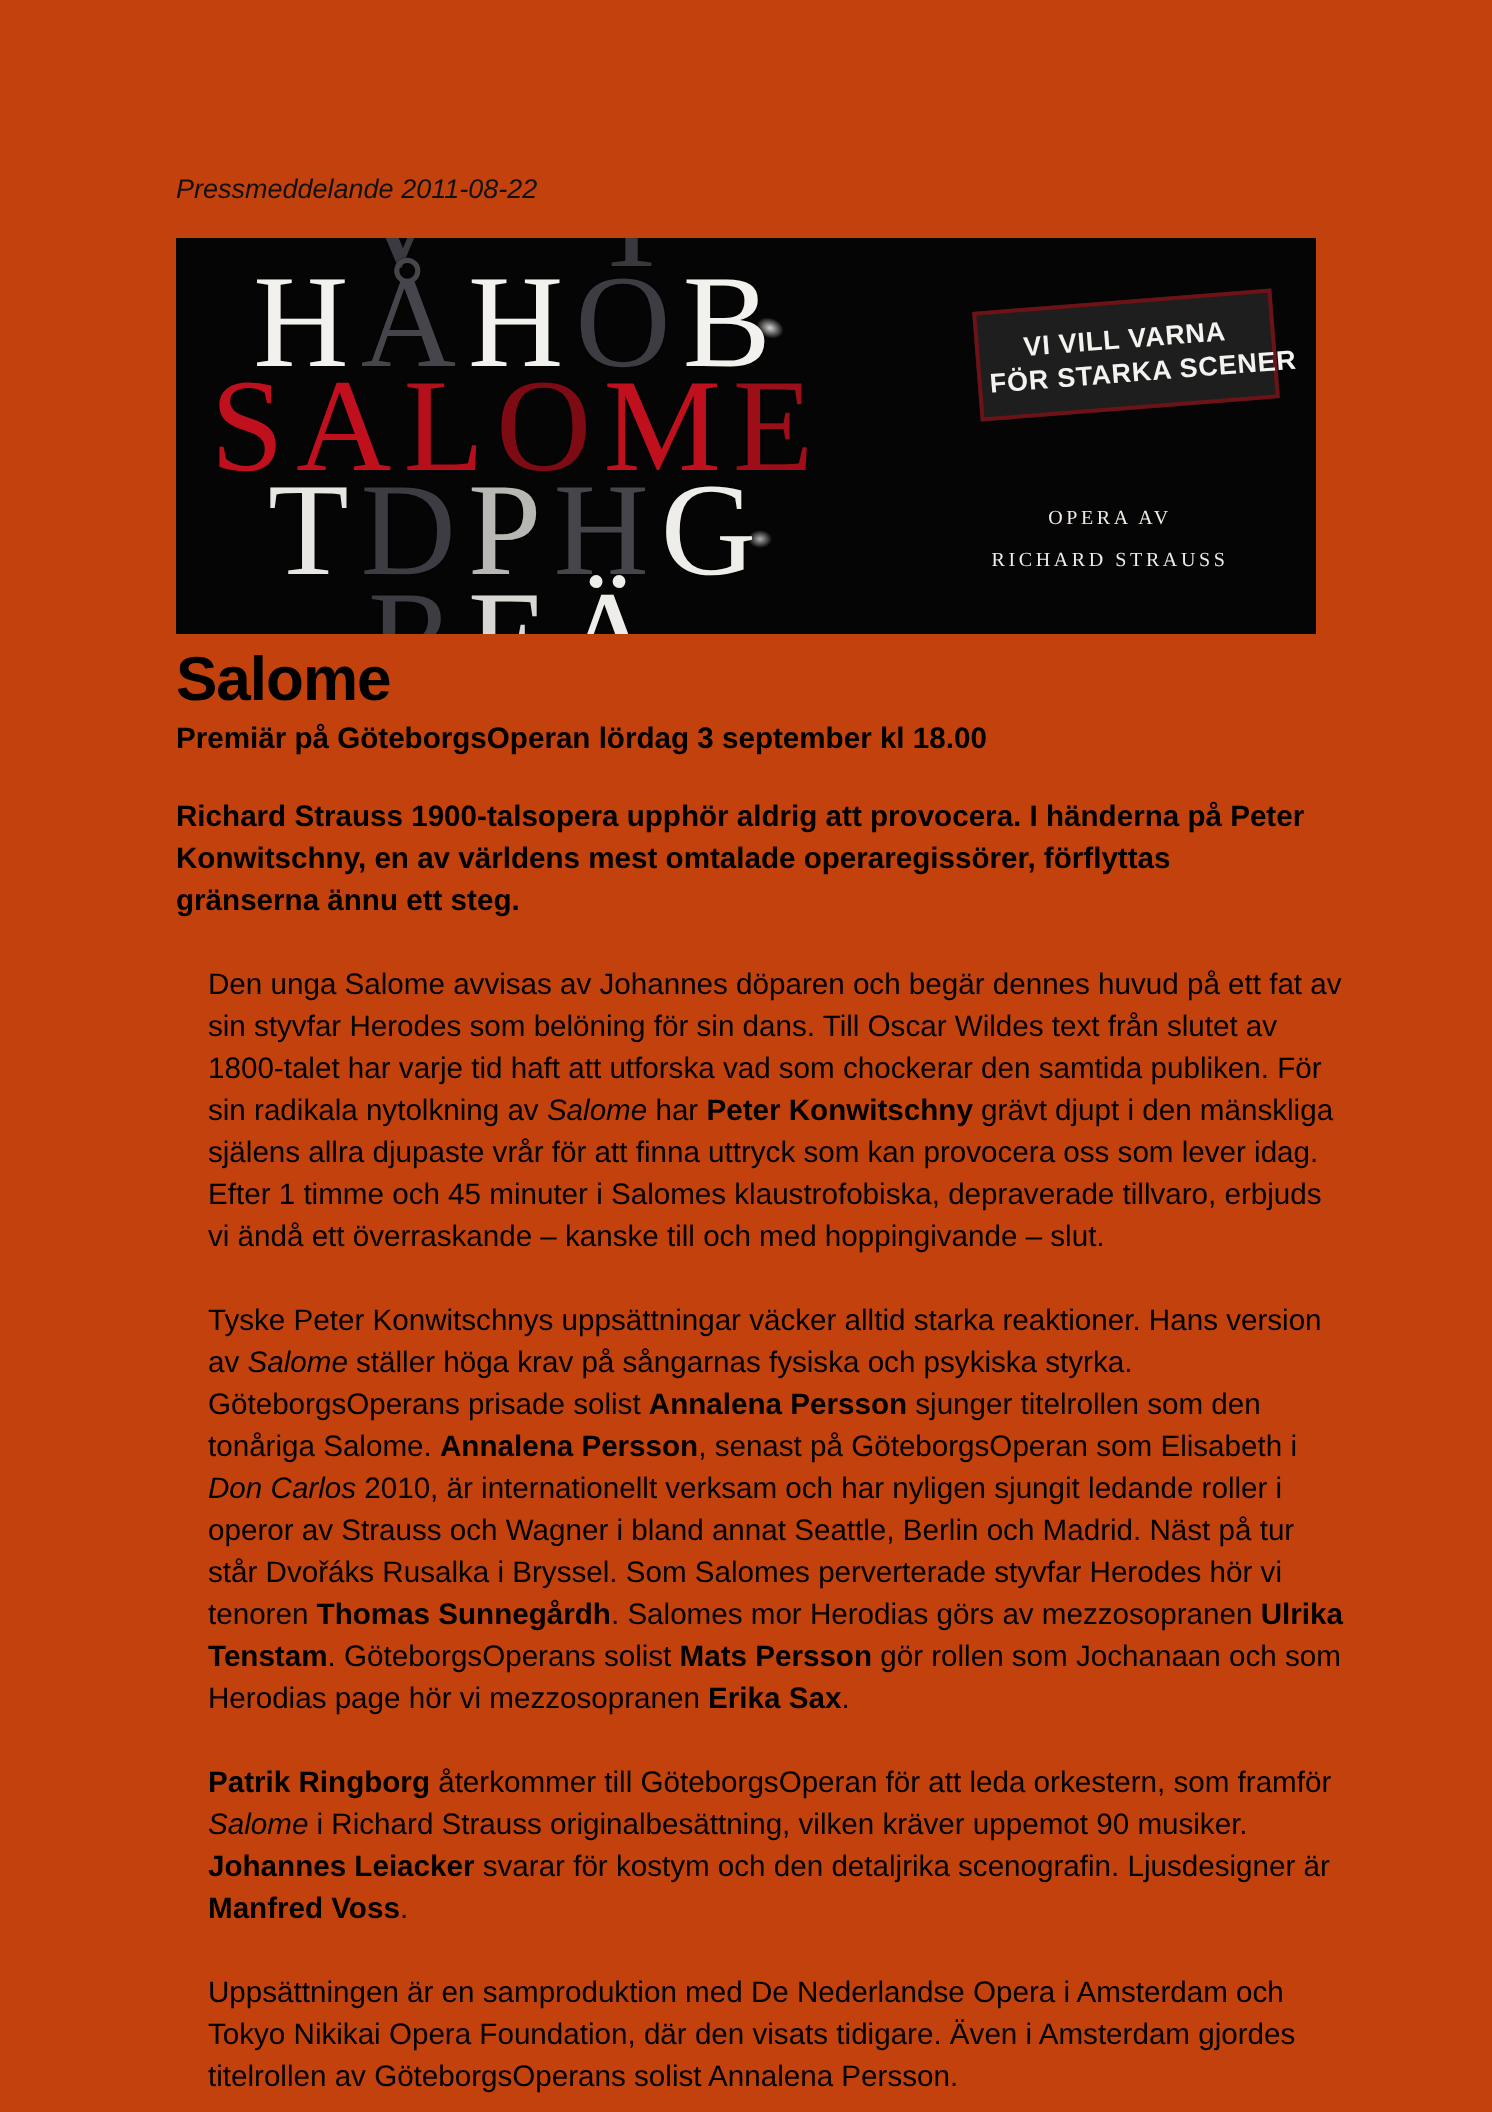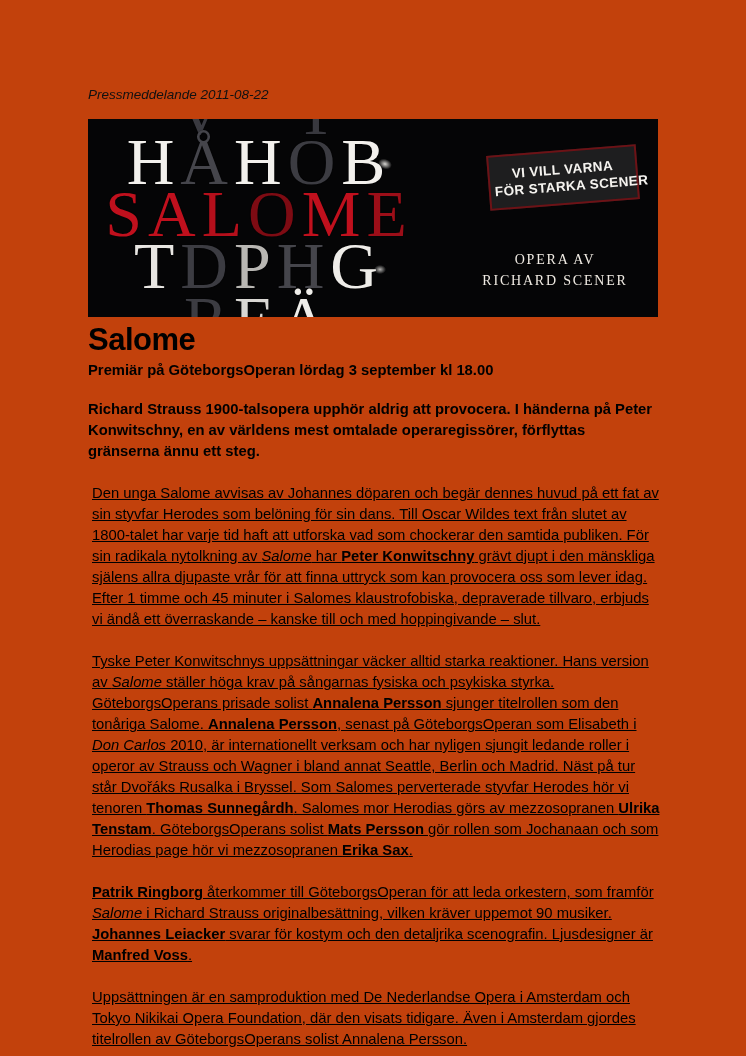--- a/index.html
+++ b/index.html
@@ -60,21 +60,21 @@
     padding:9px 4px 8px 4px;
     font-weight:700;
     font-size:13.5px;line-height:17px;
     letter-spacing:.4px;
     white-space:nowrap;
   }
   .credit{
     position:absolute;left:362px;top:130px;width:210px;
     text-align:center;
     font-family:"Liberation Serif","DejaVu Serif",serif;
-    font-size:14px;line-height:21px;
+    font-size:10px;line-height:21px;
     letter-spacing:1.8px;
     color:#f0ebe3;
   }
   
   .article-title{
     margin:6px 0 3px 0;
     font-size:31px;line-height:34px;
     font-weight:700;
     letter-spacing:-.5px;
   }
@@ -82,24 +82,23 @@
     font-weight:700;
     font-size:14.8px;line-height:21px;
   }
   .lead{
     margin:18px 0 21px 0;
     font-weight:700;
     font-size:14.8px;line-height:21px;
     width:570px;
   }
   .body-paragraph{
-    margin:0 0 21px 4px;
+    margin:0 0 21px 16px;
     font-size:14.8px;line-height:21px;
     width:570px;
-    text-decoration:underline;
   }
   .body-paragraph .b{font-weight:700;}
   .body-paragraph .i{font-style:italic;}
 </style>
 </head>
 <body>
 
 <div class="page">
 
   <p class="dateline">Pressmeddelande 2011-08-22</p>
@@ -137,21 +136,21 @@
           <span style="color: rgb(217, 215, 211);">E</span>
           <span style="color: rgb(239, 237, 233);">Ä</span>
         </div>
       </div>
     <div class="badge">
       <div>VI VILL VARNA</div>
       <div>FÖR STARKA SCENER</div>
     </div>
     <div class="credit">
       <div>OPERA AV</div>
-      <div>RICHARD SCENER</div>
+      <div>RICHARD STRAUSS</div>
     </div>
   </div>
 
   <h1 class="article-title">Salome</h1>
 
   <div class="press-lines" id="press-lines">
       <div>Premiär på GöteborgsOperan lördag 3 september kl 18.00</div>
     </div>
 
   <p class="lead">Richard Strauss 1900-talsopera upphör aldrig att provocera. I händerna på Peter Konwitschny, en av världens mest omtalade operaregissörer, förflyttas gränserna ännu ett steg.</p>

